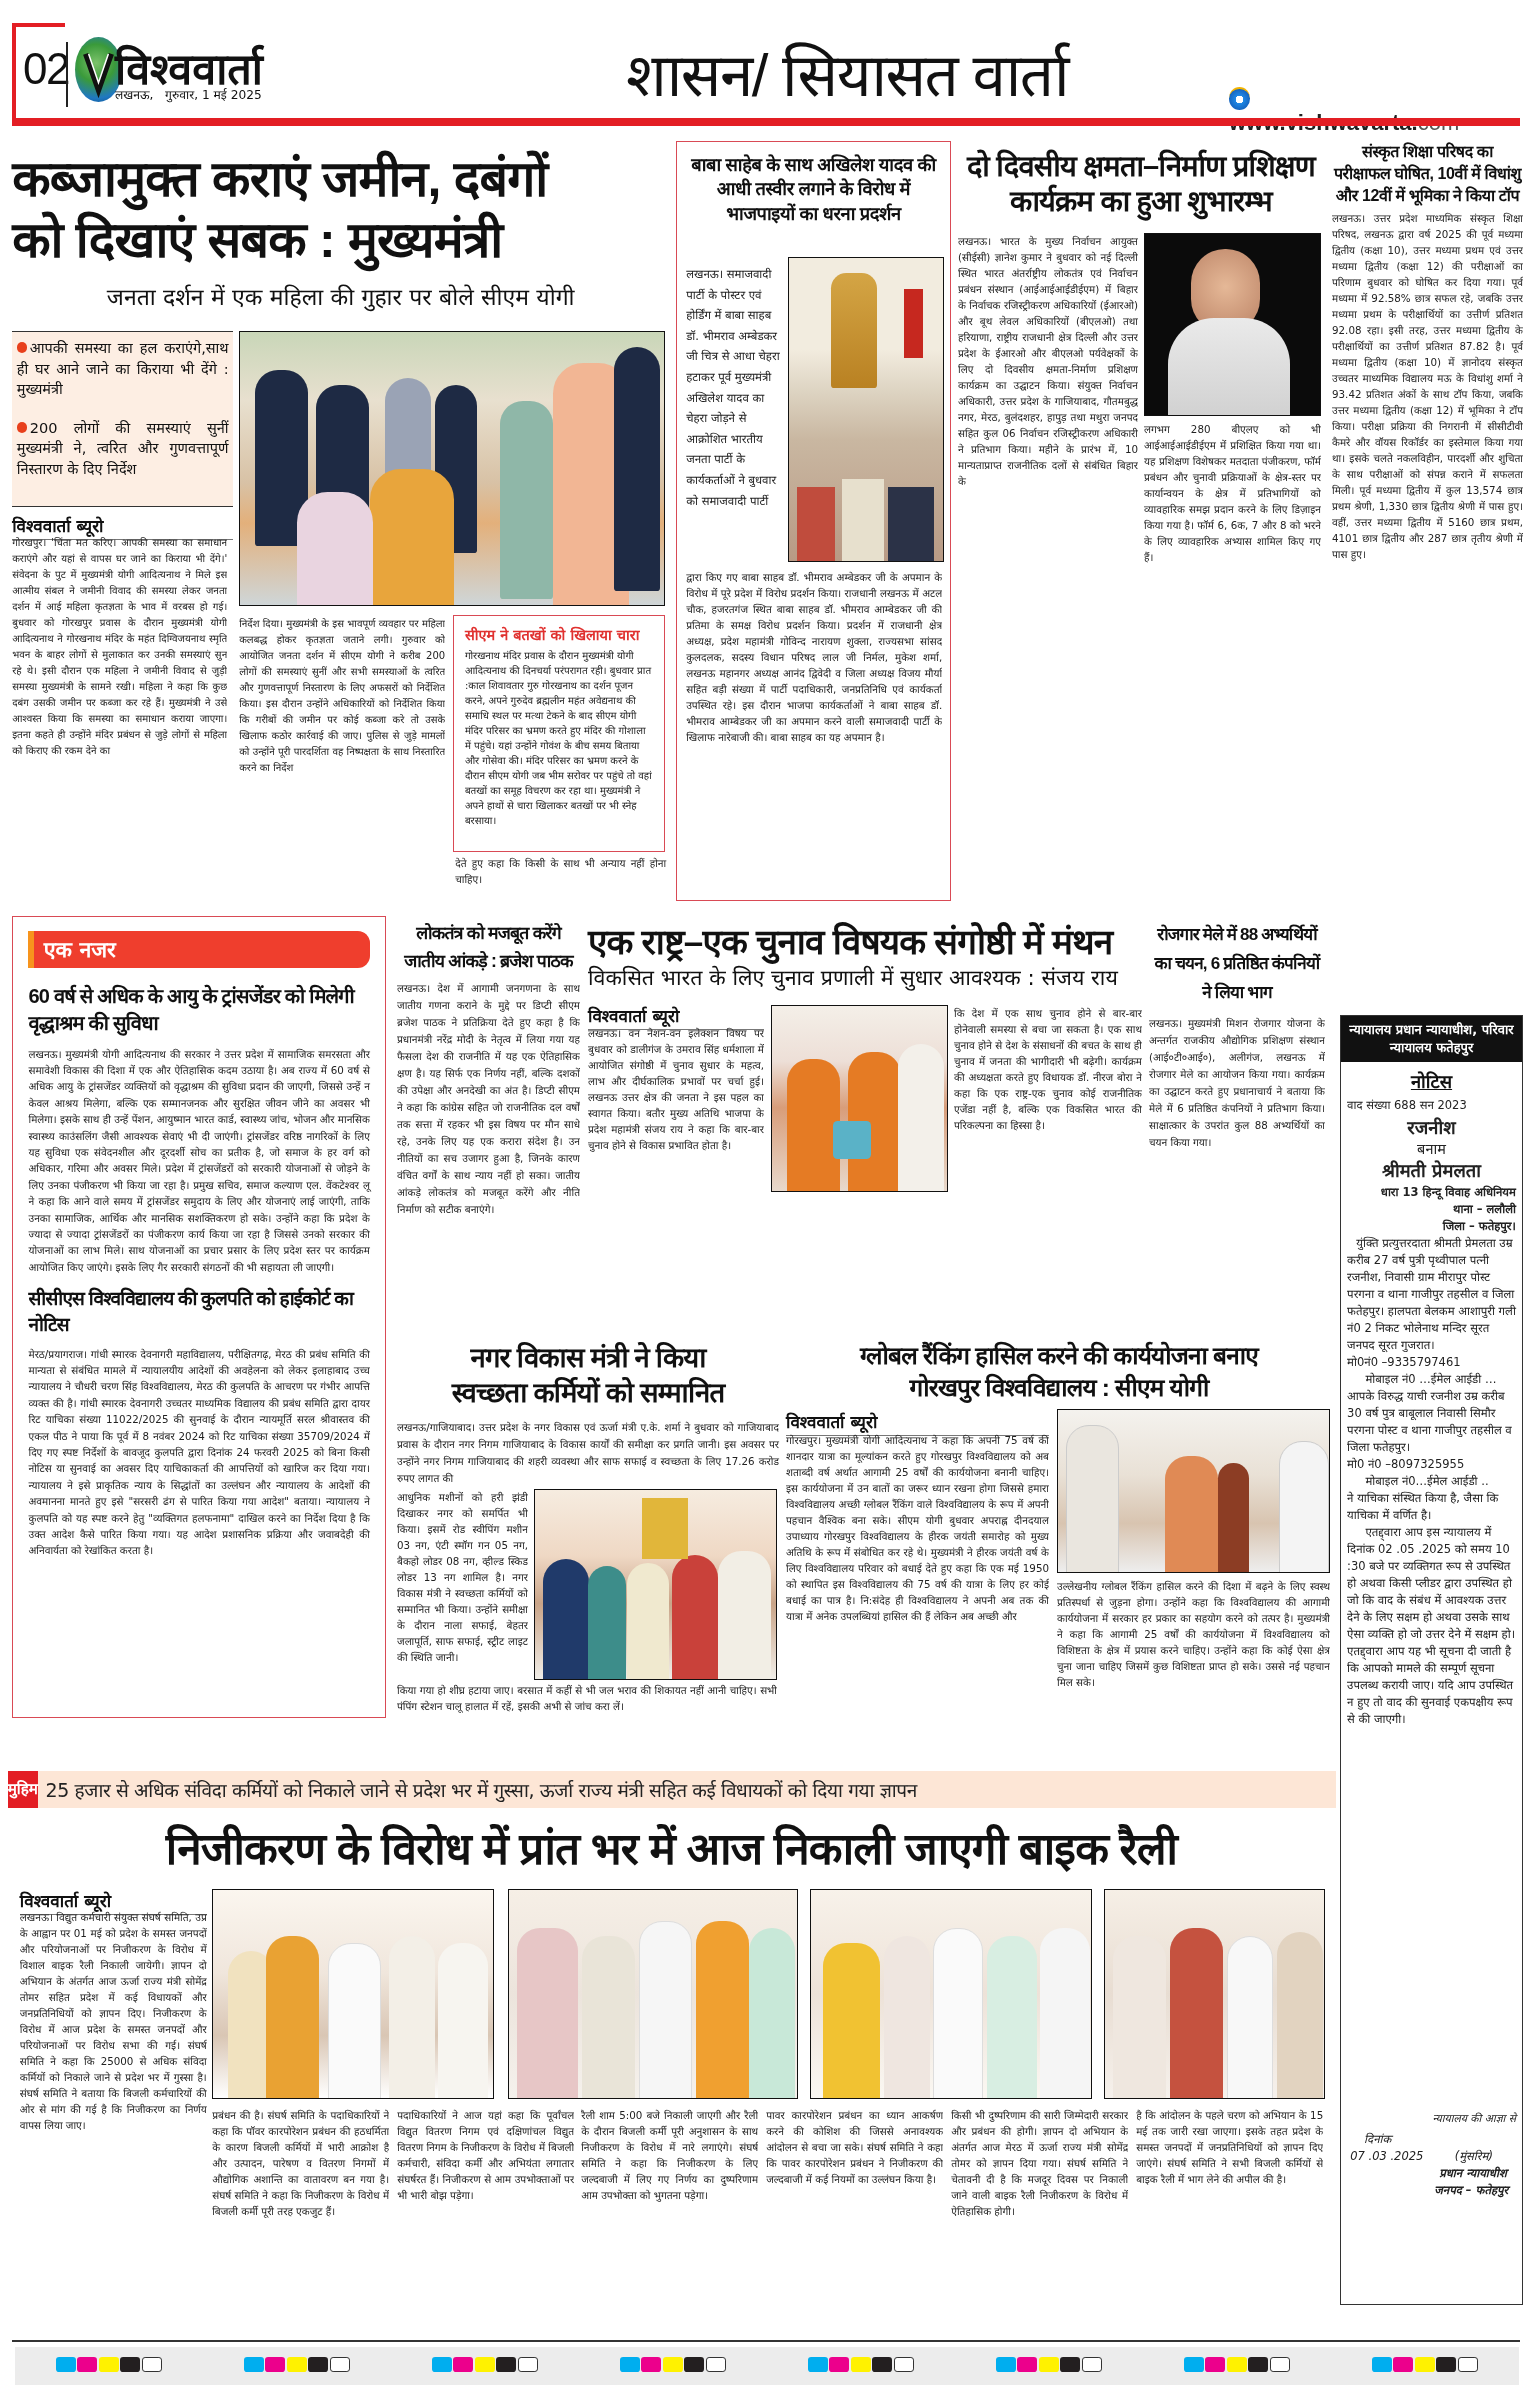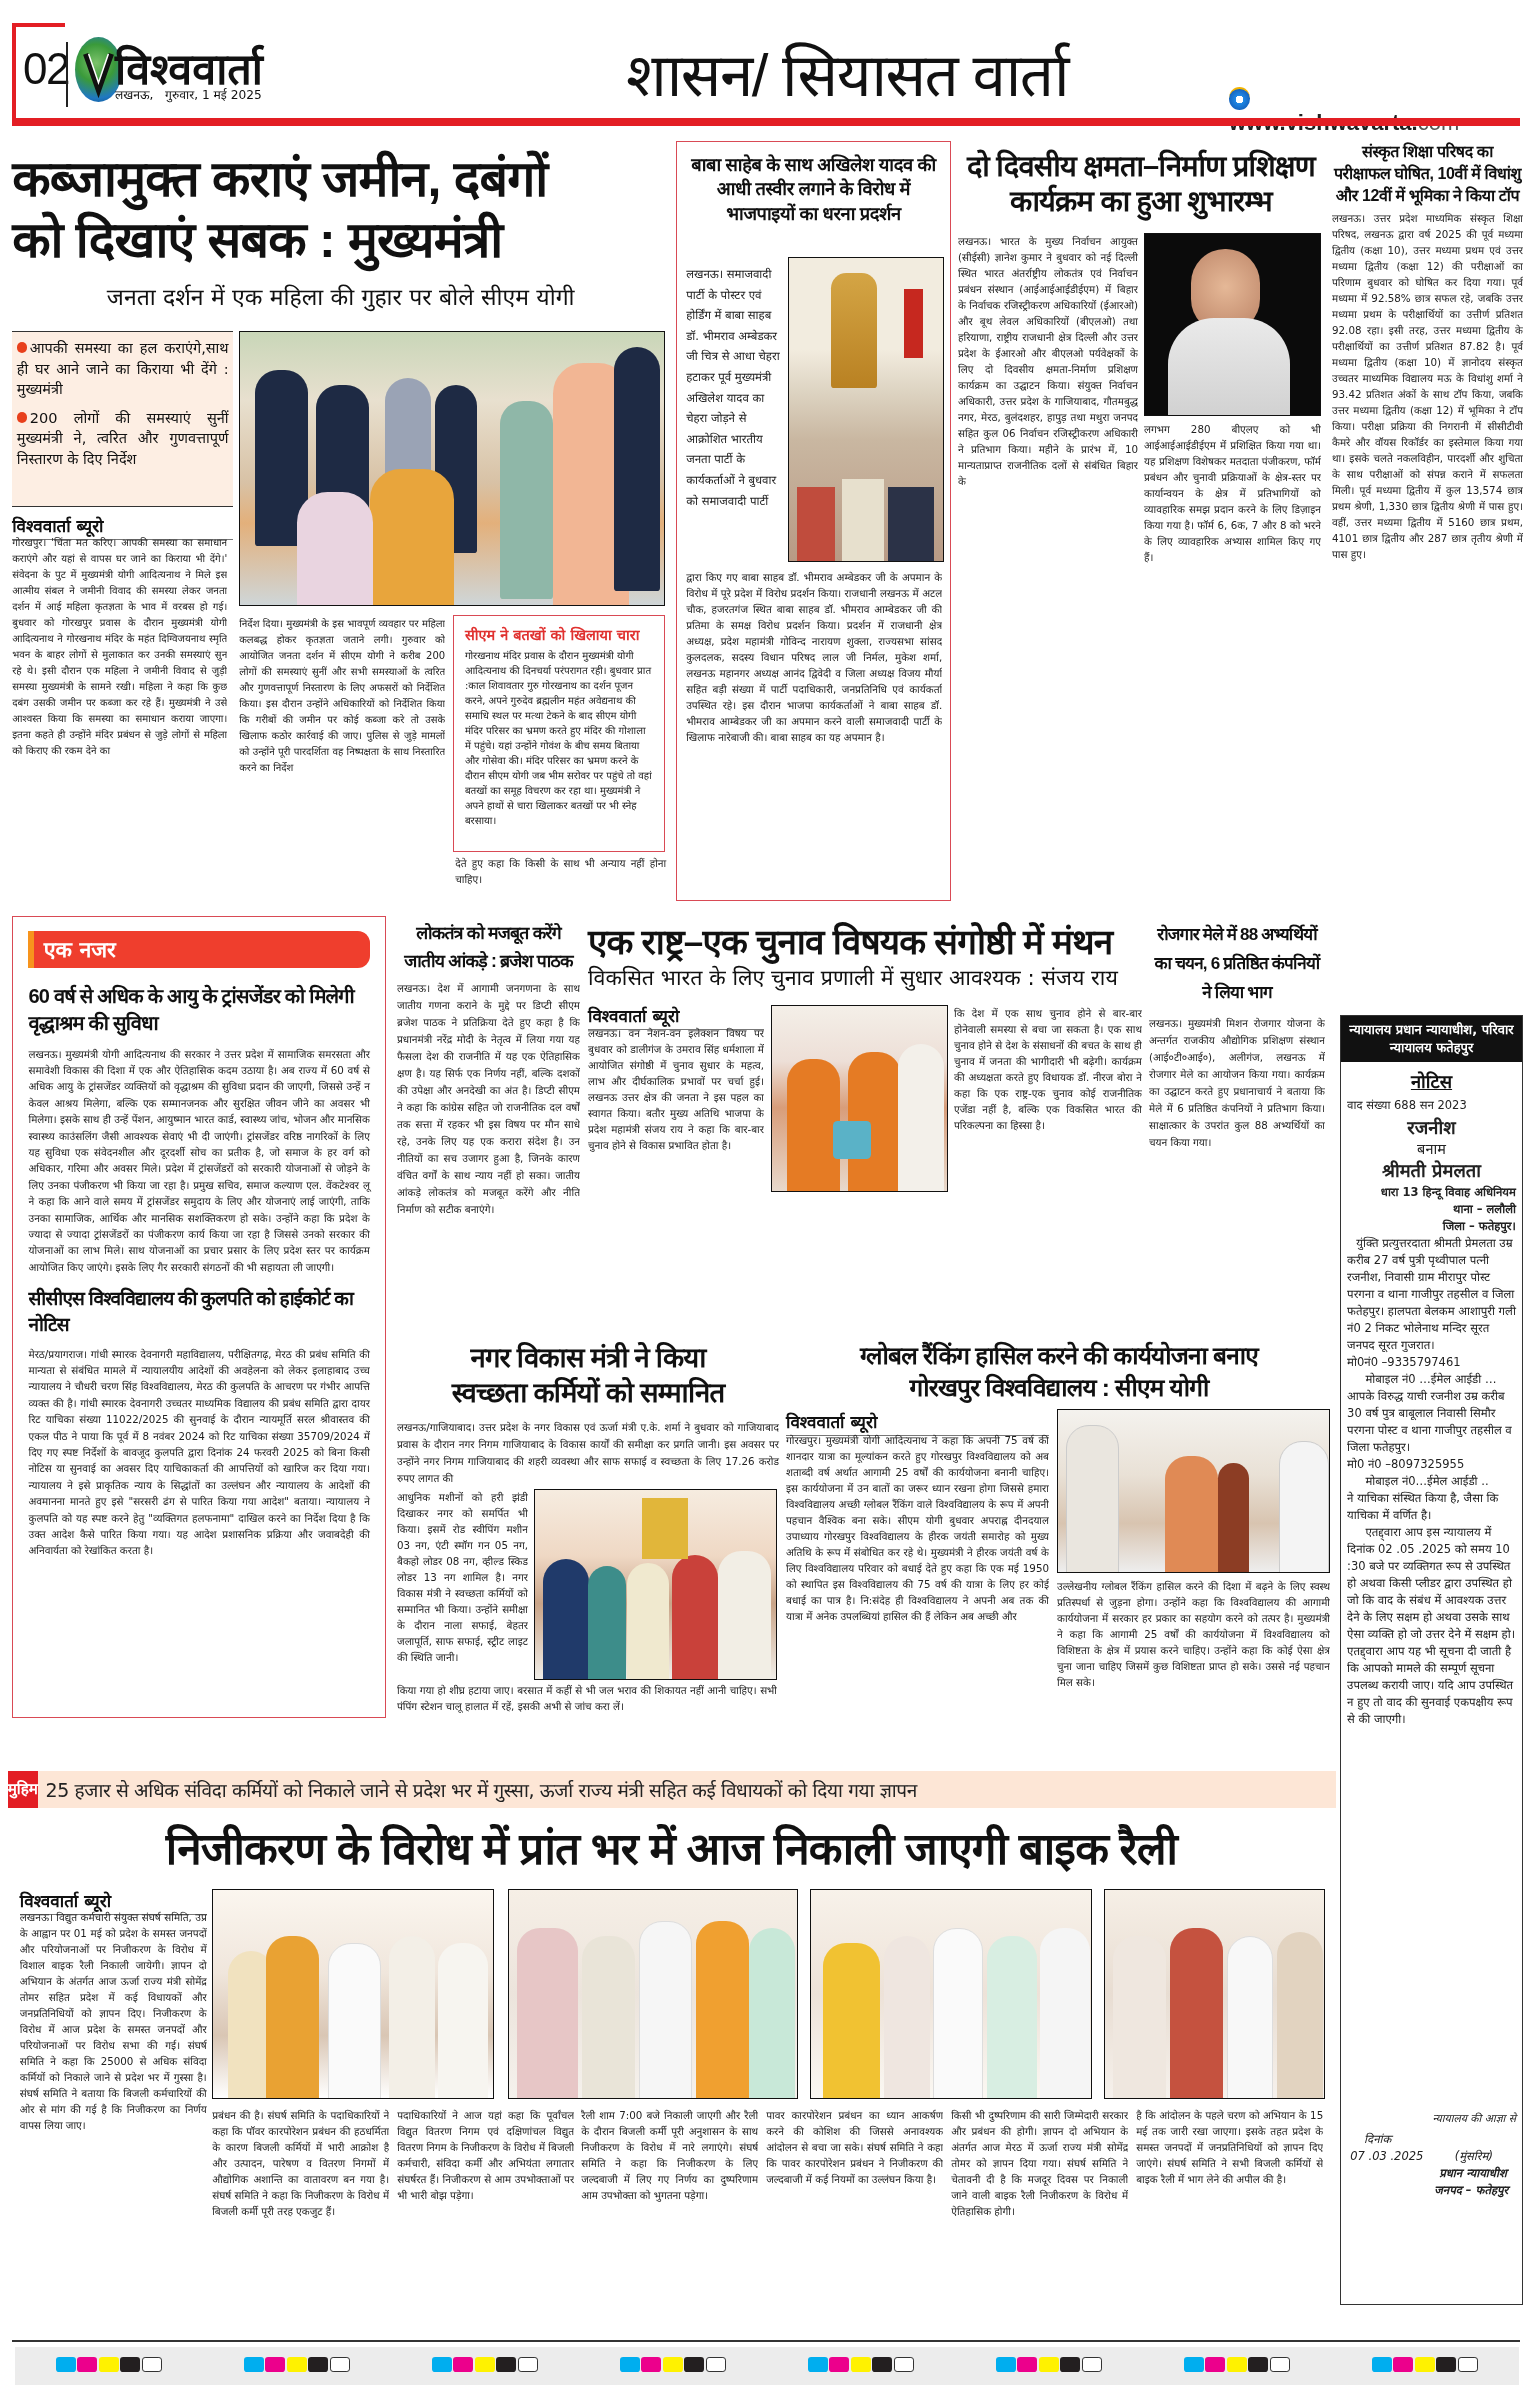--- a/index.html
+++ b/index.html
@@ -33,21 +33,21 @@
   </div>
   <div class="abs" style="left:12.2px;top:118px;width:1508px;height:7.6px;background:#e31e24;"></div>
 </div>
 
 <div class="abs" style="left:12.2px;top:149px;width:657px;height:733px;">
   <div class="hl" style="font-size:50px;line-height:61px;">कब्जामुक्त कराएं जमीन, दबंगों</div>
   <div class="hl" style="font-size:50px;line-height:61px;">को दिखाएं सबक : मुख्यमंत्री</div>
   <div style="font-size:23px;text-align:center;margin-top:9.2px;color:#111;">जनता दर्शन में एक महिला की गुहार पर बोले सीएम योगी</div>
 
   <div class="abs" style="left:0;top:182px;width:221px;height:176px;background:#fdeee3;border-top:0.8px solid #333;border-bottom:0.8px solid #333;padding:6.1px 4.6px;">
-    <div style="font-size:14.5px;line-height:20.6px;margin-bottom:8px;text-align:justify;"><span style="display:inline-block;width:10.7px;height:10.7px;border-radius:50%;background:#e8401c;margin-right:2.3px;"></span><span>आपकी समस्या का हल कराएंगे,साथ ही घर आने जाने का किराया भी देंगे : मुख्यमंत्री</span></div>
+    <div style="font-size:14.5px;line-height:20.6px;margin-bottom:18px;text-align:justify;"><span style="display:inline-block;width:10.7px;height:10.7px;border-radius:50%;background:#e8401c;margin-right:2.3px;"></span><span>आपकी समस्या का हल कराएंगे,साथ ही घर आने जाने का किराया भी देंगे : मुख्यमंत्री</span></div>
     <div style="font-size:14.5px;line-height:20.6px;text-align:justify;"><span style="display:inline-block;width:10.7px;height:10.7px;border-radius:50%;background:#e8401c;margin-right:2.3px;"></span><span>200 लोगों की समस्याएं सुनीं मुख्यमंत्री ने, त्वरित और गुणवत्तापूर्ण निस्तारण के दिए निर्देश</span></div>
   </div>
 
   <div class="photo" style="left:227px;top:182px;width:426px;height:275px;background:linear-gradient(180deg,#c9d6b8 0%,#e8e0cf 25%,#d8c2a6 55%,#e3b07b 70%,#cfd6d8 100%);">
     <div style="position:absolute;left:15.3px;top:38px;width:53px;height:176px;background:#1e2a44;border-radius:23px 23px 3.1px 3.1px;"></div>
     <div style="position:absolute;left:76px;top:53px;width:53px;height:168px;background:#1e2a44;border-radius:23px 23px 3.1px 3.1px;"></div>
     <div style="position:absolute;left:145px;top:46px;width:46px;height:153px;background:#9aa3b5;border-radius:23px 23px 3.1px 3.1px;"></div>
     <div style="position:absolute;left:195px;top:53px;width:42px;height:168px;background:#1e2a44;border-radius:23px 23px 3.1px 3.1px;"></div>
     <div style="position:absolute;left:130px;top:137px;width:84px;height:137px;background:#e8a53c;border-radius:30.5px 30.5px 0 0;"></div>
     <div style="position:absolute;left:57px;top:160px;width:76px;height:115px;background:#e9d4e0;border-radius:30.5px 30.5px 0 0;"></div>
@@ -223,21 +223,21 @@
   </div>
   <div class="photo" style="left:1092px;top:0;width:221px;height:210px;background:linear-gradient(180deg,#f6efe6 0%,#e8ddd2 50%,#f6f1ec 100%);">
     <div style="position:absolute;left:7.6px;top:46px;width:53px;height:164px;background:#efe7df;border-radius:23px 23px 0 0;"></div>
     <div style="position:absolute;left:65px;top:38px;width:53px;height:172px;background:#c5523f;border-radius:23px 23px 0 0;"></div>
     <div style="position:absolute;left:122px;top:46px;width:46px;height:164px;background:#f8f8f8;border-radius:23px 23px 0 0;border:0.8px solid #ddd;"></div>
     <div style="position:absolute;left:172px;top:42px;width:46px;height:168px;background:#e2d3c0;border-radius:23px 23px 0 0;"></div>
   </div>
 
   <div class="abs txt" style="left:200px;top:218px;width:177px;height:214px;overflow:hidden;">प्रबंधन की है। संघर्ष समिति के पदाधिकारियों ने कहा कि पॉवर कारपोरेशन प्रबंधन की हठधर्मिता के कारण बिजली कर्मियों में भारी आक्रोश है और उत्पादन, पारेषण व वितरण निगमों में औद्योगिक अशान्ति का वातावरण बन गया है। संघर्ष समिति ने कहा कि निजीकरण के विरोध में बिजली कर्मी पूरी तरह एकजुट हैं।</div>
   <div class="abs txt" style="left:385px;top:218px;width:177px;height:214px;overflow:hidden;">पदाधिकारियों ने आज यहां कहा कि पूर्वांचल विद्युत वितरण निगम एवं दक्षिणांचल विद्युत वितरण निगम के निजीकरण के विरोध में बिजली कर्मचारी, संविदा कर्मी और अभियंता लगातार संघर्षरत हैं। निजीकरण से आम उपभोक्ताओं पर भी भारी बोझ पड़ेगा।</div>
-  <div class="abs txt" style="left:569px;top:218px;width:177px;height:214px;overflow:hidden;">रैली शाम 7:00 बजे निकाली जाएगी और रैली के दौरान बिजली कर्मी पूरी अनुशासन के साथ निजीकरण के विरोध में नारे लगाएंगे। संघर्ष समिति ने कहा कि निजीकरण के लिए जल्दबाजी में लिए गए निर्णय का दुष्परिणाम आम उपभोक्ता को भुगतना पड़ेगा।</div>
+  <div class="abs txt" style="left:569px;top:218px;width:177px;height:214px;overflow:hidden;">रैली शाम 5:00 बजे निकाली जाएगी और रैली के दौरान बिजली कर्मी पूरी अनुशासन के साथ निजीकरण के विरोध में नारे लगाएंगे। संघर्ष समिति ने कहा कि निजीकरण के लिए जल्दबाजी में लिए गए निर्णय का दुष्परिणाम आम उपभोक्ता को भुगतना पड़ेगा।</div>
   <div class="abs txt" style="left:939px;top:218px;width:177px;height:214px;overflow:hidden;">किसी भी दुष्परिणाम की सारी जिम्मेदारी सरकार और प्रबंधन की होगी। ज्ञापन दो अभियान के अंतर्गत आज मेरठ में ऊर्जा राज्य मंत्री सोमेंद्र तोमर को ज्ञापन दिया गया। संघर्ष समिति ने चेतावनी दी है कि मजदूर दिवस पर निकाली जाने वाली बाइक रैली निजीकरण के विरोध में ऐतिहासिक होगी।</div>
   <div class="abs txt" style="left:754px;top:218px;width:177px;height:214px;overflow:hidden;">पावर कारपोरेशन प्रबंधन का ध्यान आकर्षण करने की कोशिश की जिससे अनावश्यक आंदोलन से बचा जा सके। संघर्ष समिति ने कहा कि पावर कारपोरेशन प्रबंधन ने निजीकरण की जल्दबाजी में कई नियमों का उल्लंघन किया है।</div>
   <div class="abs txt" style="left:1124px;top:218px;width:187px;height:214px;overflow:hidden;">है कि आंदोलन के पहले चरण को अभियान के 15 मई तक जारी रखा जाएगा। इसके तहत प्रदेश के समस्त जनपदों में जनप्रतिनिधियों को ज्ञापन दिए जाएंगे। संघर्ष समिति ने सभी बिजली कर्मियों से बाइक रैली में भाग लेने की अपील की है।</div>
 </div>
 
 <div class="abs" style="left:12.2px;top:2340px;width:1508px;height:2.3px;background:#333;"></div>
 <div class="abs" style="left:15.3px;top:2347px;width:1504px;height:38px;background:#ececec;display:flex;justify-content:space-around;align-items:center;">
   <div><span class="swatch" style="background:#00aeef"></span><span class="swatch" style="background:#ec008c"></span><span class="swatch" style="background:#fff200"></span><span class="swatch" style="background:#231f20"></span><span class="swatch" style="background:#fff;border:1.5px solid #333"></span></div>
   <div><span class="swatch" style="background:#00aeef"></span><span class="swatch" style="background:#ec008c"></span><span class="swatch" style="background:#fff200"></span><span class="swatch" style="background:#231f20"></span><span class="swatch" style="background:#fff;border:1.5px solid #333"></span></div>
   <div><span class="swatch" style="background:#00aeef"></span><span class="swatch" style="background:#ec008c"></span><span class="swatch" style="background:#fff200"></span><span class="swatch" style="background:#231f20"></span><span class="swatch" style="background:#fff;border:1.5px solid #333"></span></div>

